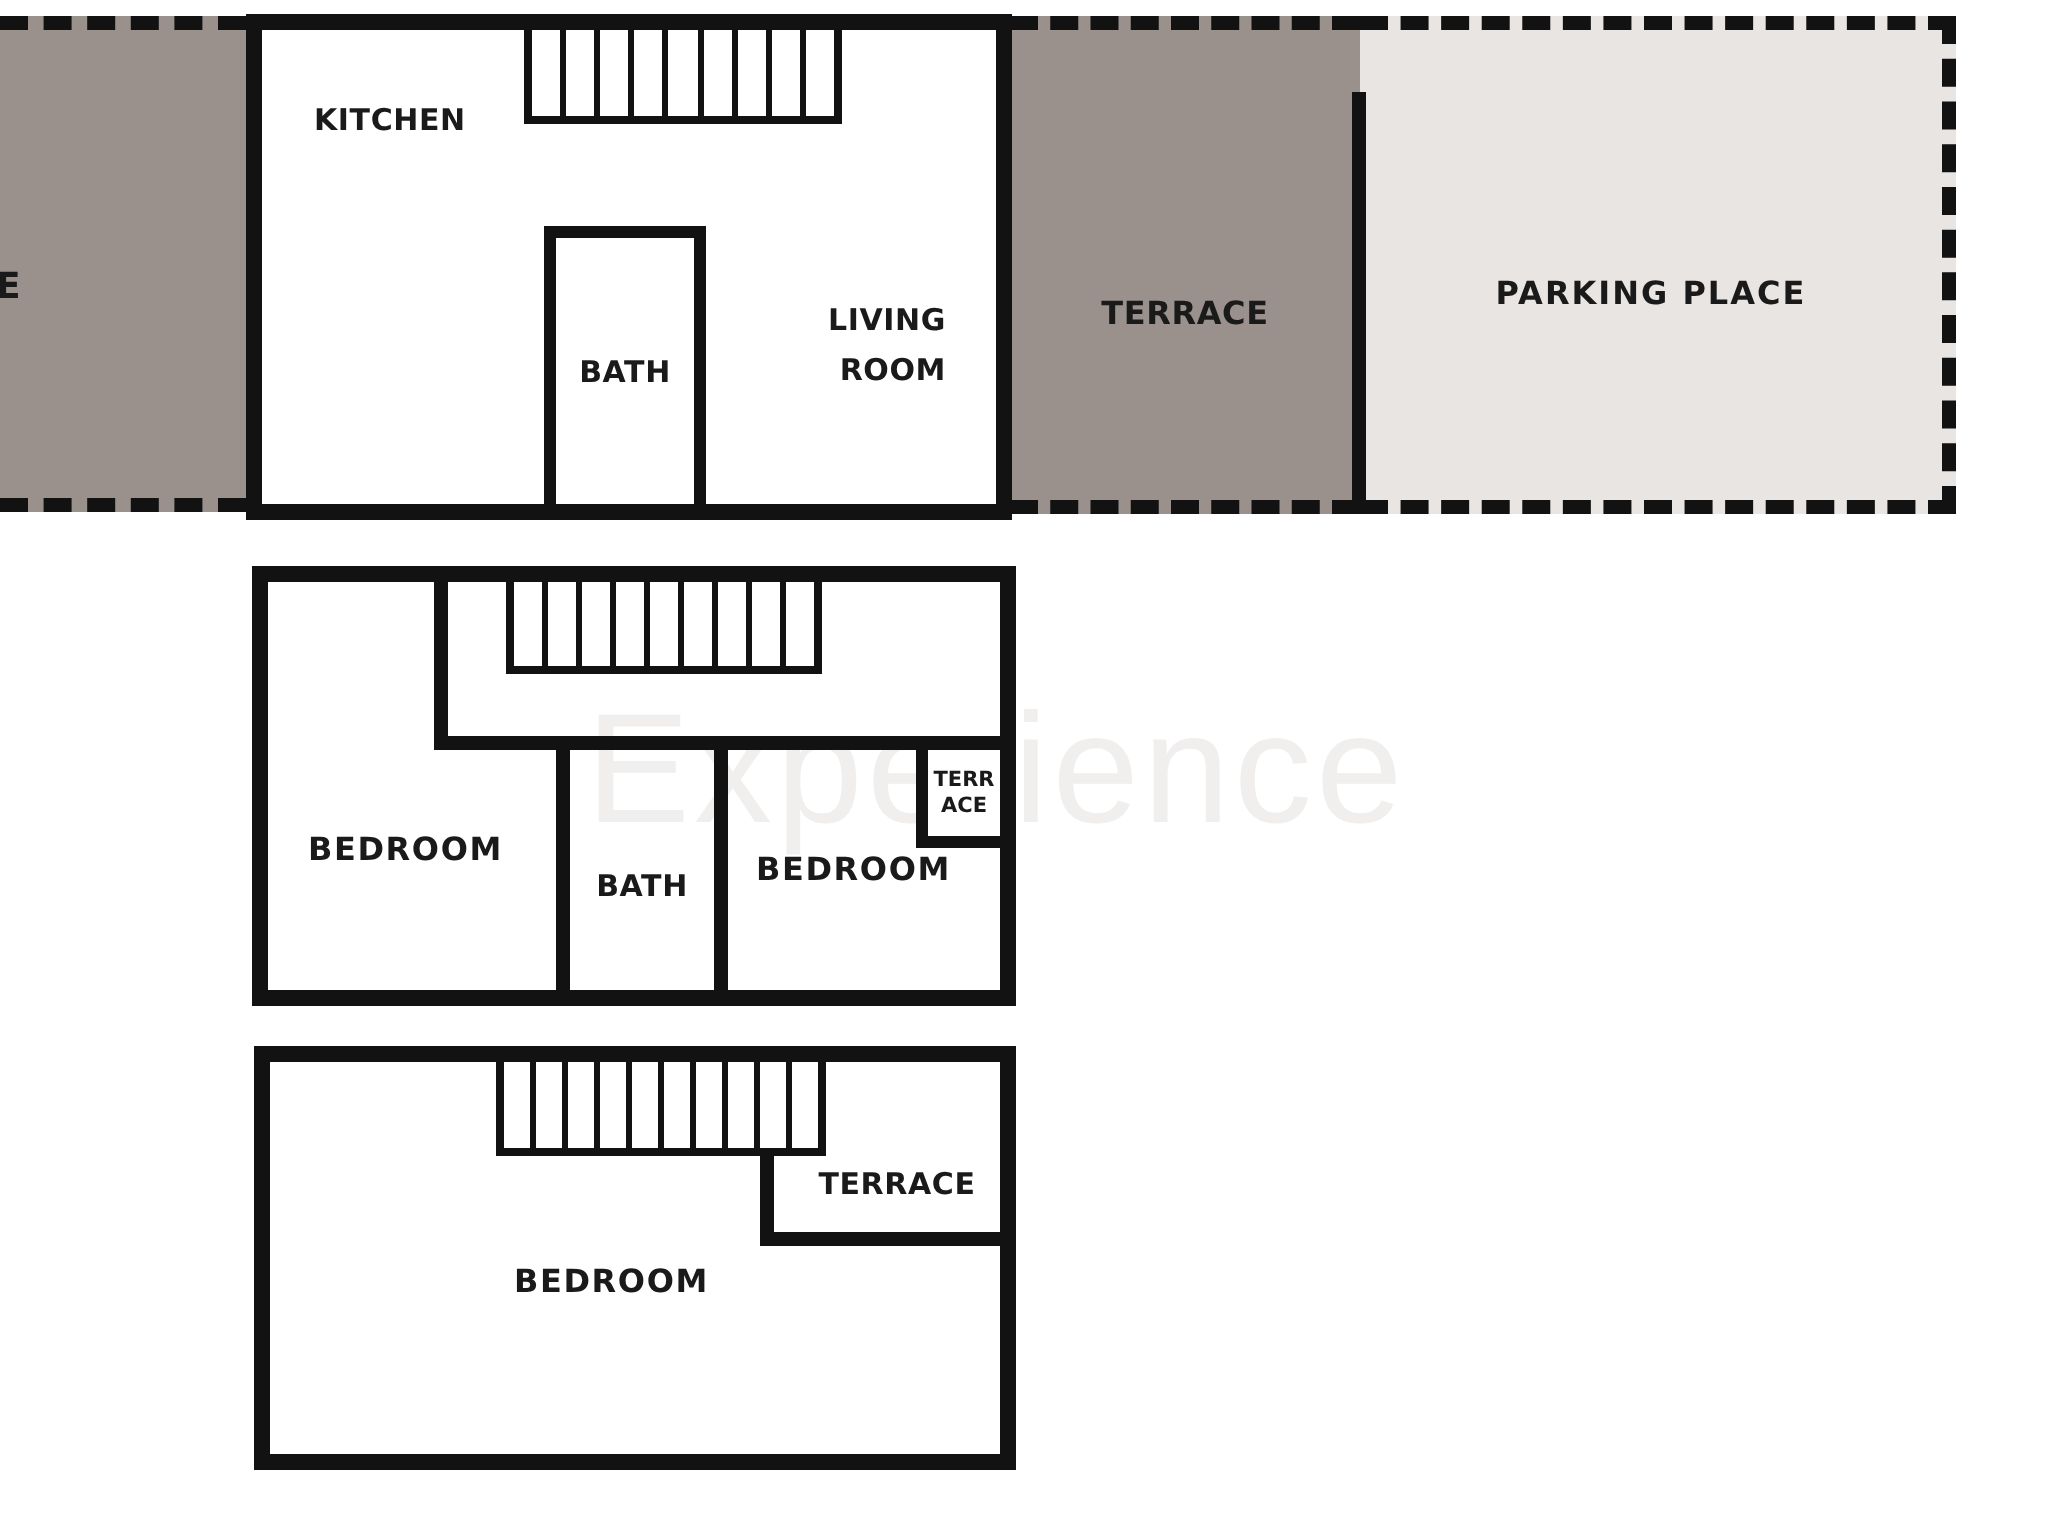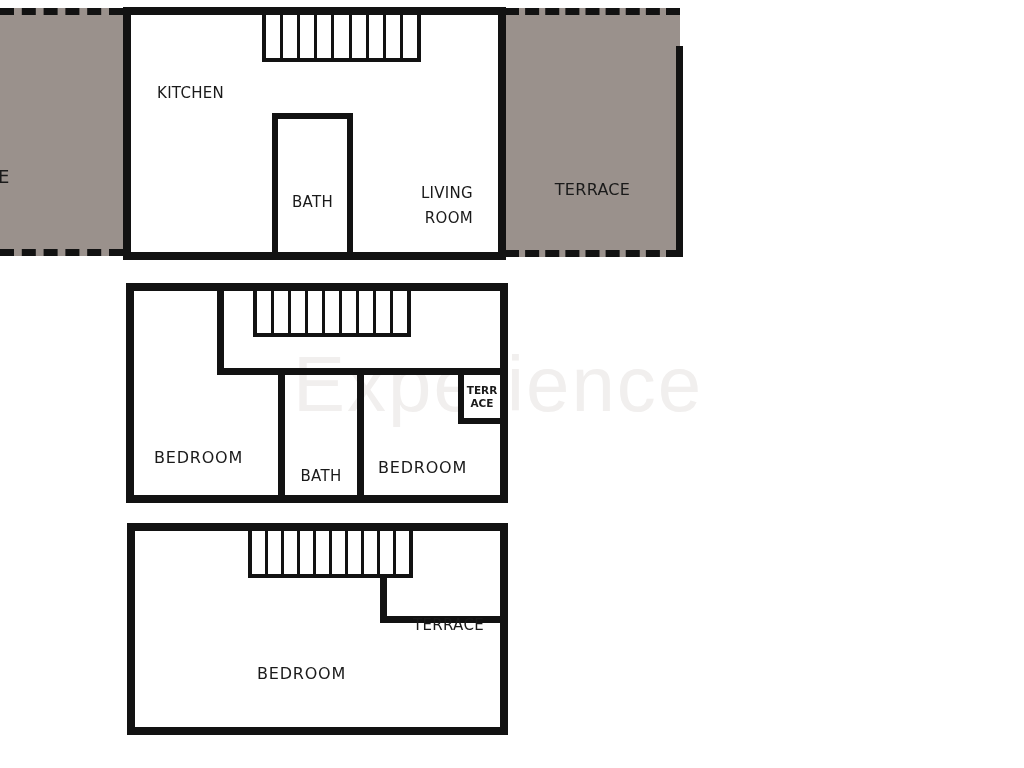--- a/index.html
+++ b/index.html
@@ -8,21 +8,21 @@
     --parking_fill:#e9e5e3;
     --watermark:#f1efee;
     --text:#1a1a1a;
   }
   *{margin:0;padding:0;box-sizing:border-box;}
   html,body{background:#fff;}
   body{font-family:"DejaVu Sans","Liberation Sans",sans-serif;}
   .page{position:relative;width:1024px;height:768px;background:#fff;overflow:hidden;}
 
   .abs{position:absolute;}
-  .lbl{color:var(--text);font-weight:400;font-size:15px;letter-spacing:.3px;line-height:1.2;white-space:pre-line;margin-top:33px;}
+  .lbl{color:var(--text);font-weight:700;font-size:15px;letter-spacing:.3px;line-height:1.2;white-space:pre-line;}
 
   
   .watermark{left:293px;top:345px;font-size:78px;line-height:1;font-weight:400;
     color:var(--watermark);letter-spacing:2px;z-index:2;font-family:"Liberation Sans",sans-serif;}
 
   
   .left-strip{left:0;top:8px;width:123px;height:248px;background:var(--terrace_fill);
     border-top:7px dashed var(--wall);border-bottom:7px dashed var(--wall);z-index:1;}
   .left-strip .lbl{left:-2px;top:118px;font-size:18px;}
   .terrace-area{left:505px;top:8px;width:175px;height:249px;background:var(--terrace_fill);
@@ -87,20 +87,23 @@
   <div class="abs left-strip">
     <div class="abs lbl">E</div>
   </div>
 
   <div class="abs terrace-area">
     <div class="abs lbl">TERRACE</div>
   </div>
 
   <div class="abs divider"></div>
 
+  <div class="abs parking-area">
+    <div class="abs lbl">PARKING PLACE</div>
+  </div>
 
   <div class="abs floor floor-top">
     <div class="abs stairs stairs-1">
         <div class="tread"></div>
         <div class="tread"></div>
         <div class="tread"></div>
         <div class="tread"></div>
         <div class="tread"></div>
         <div class="tread"></div>
         <div class="tread"></div>

